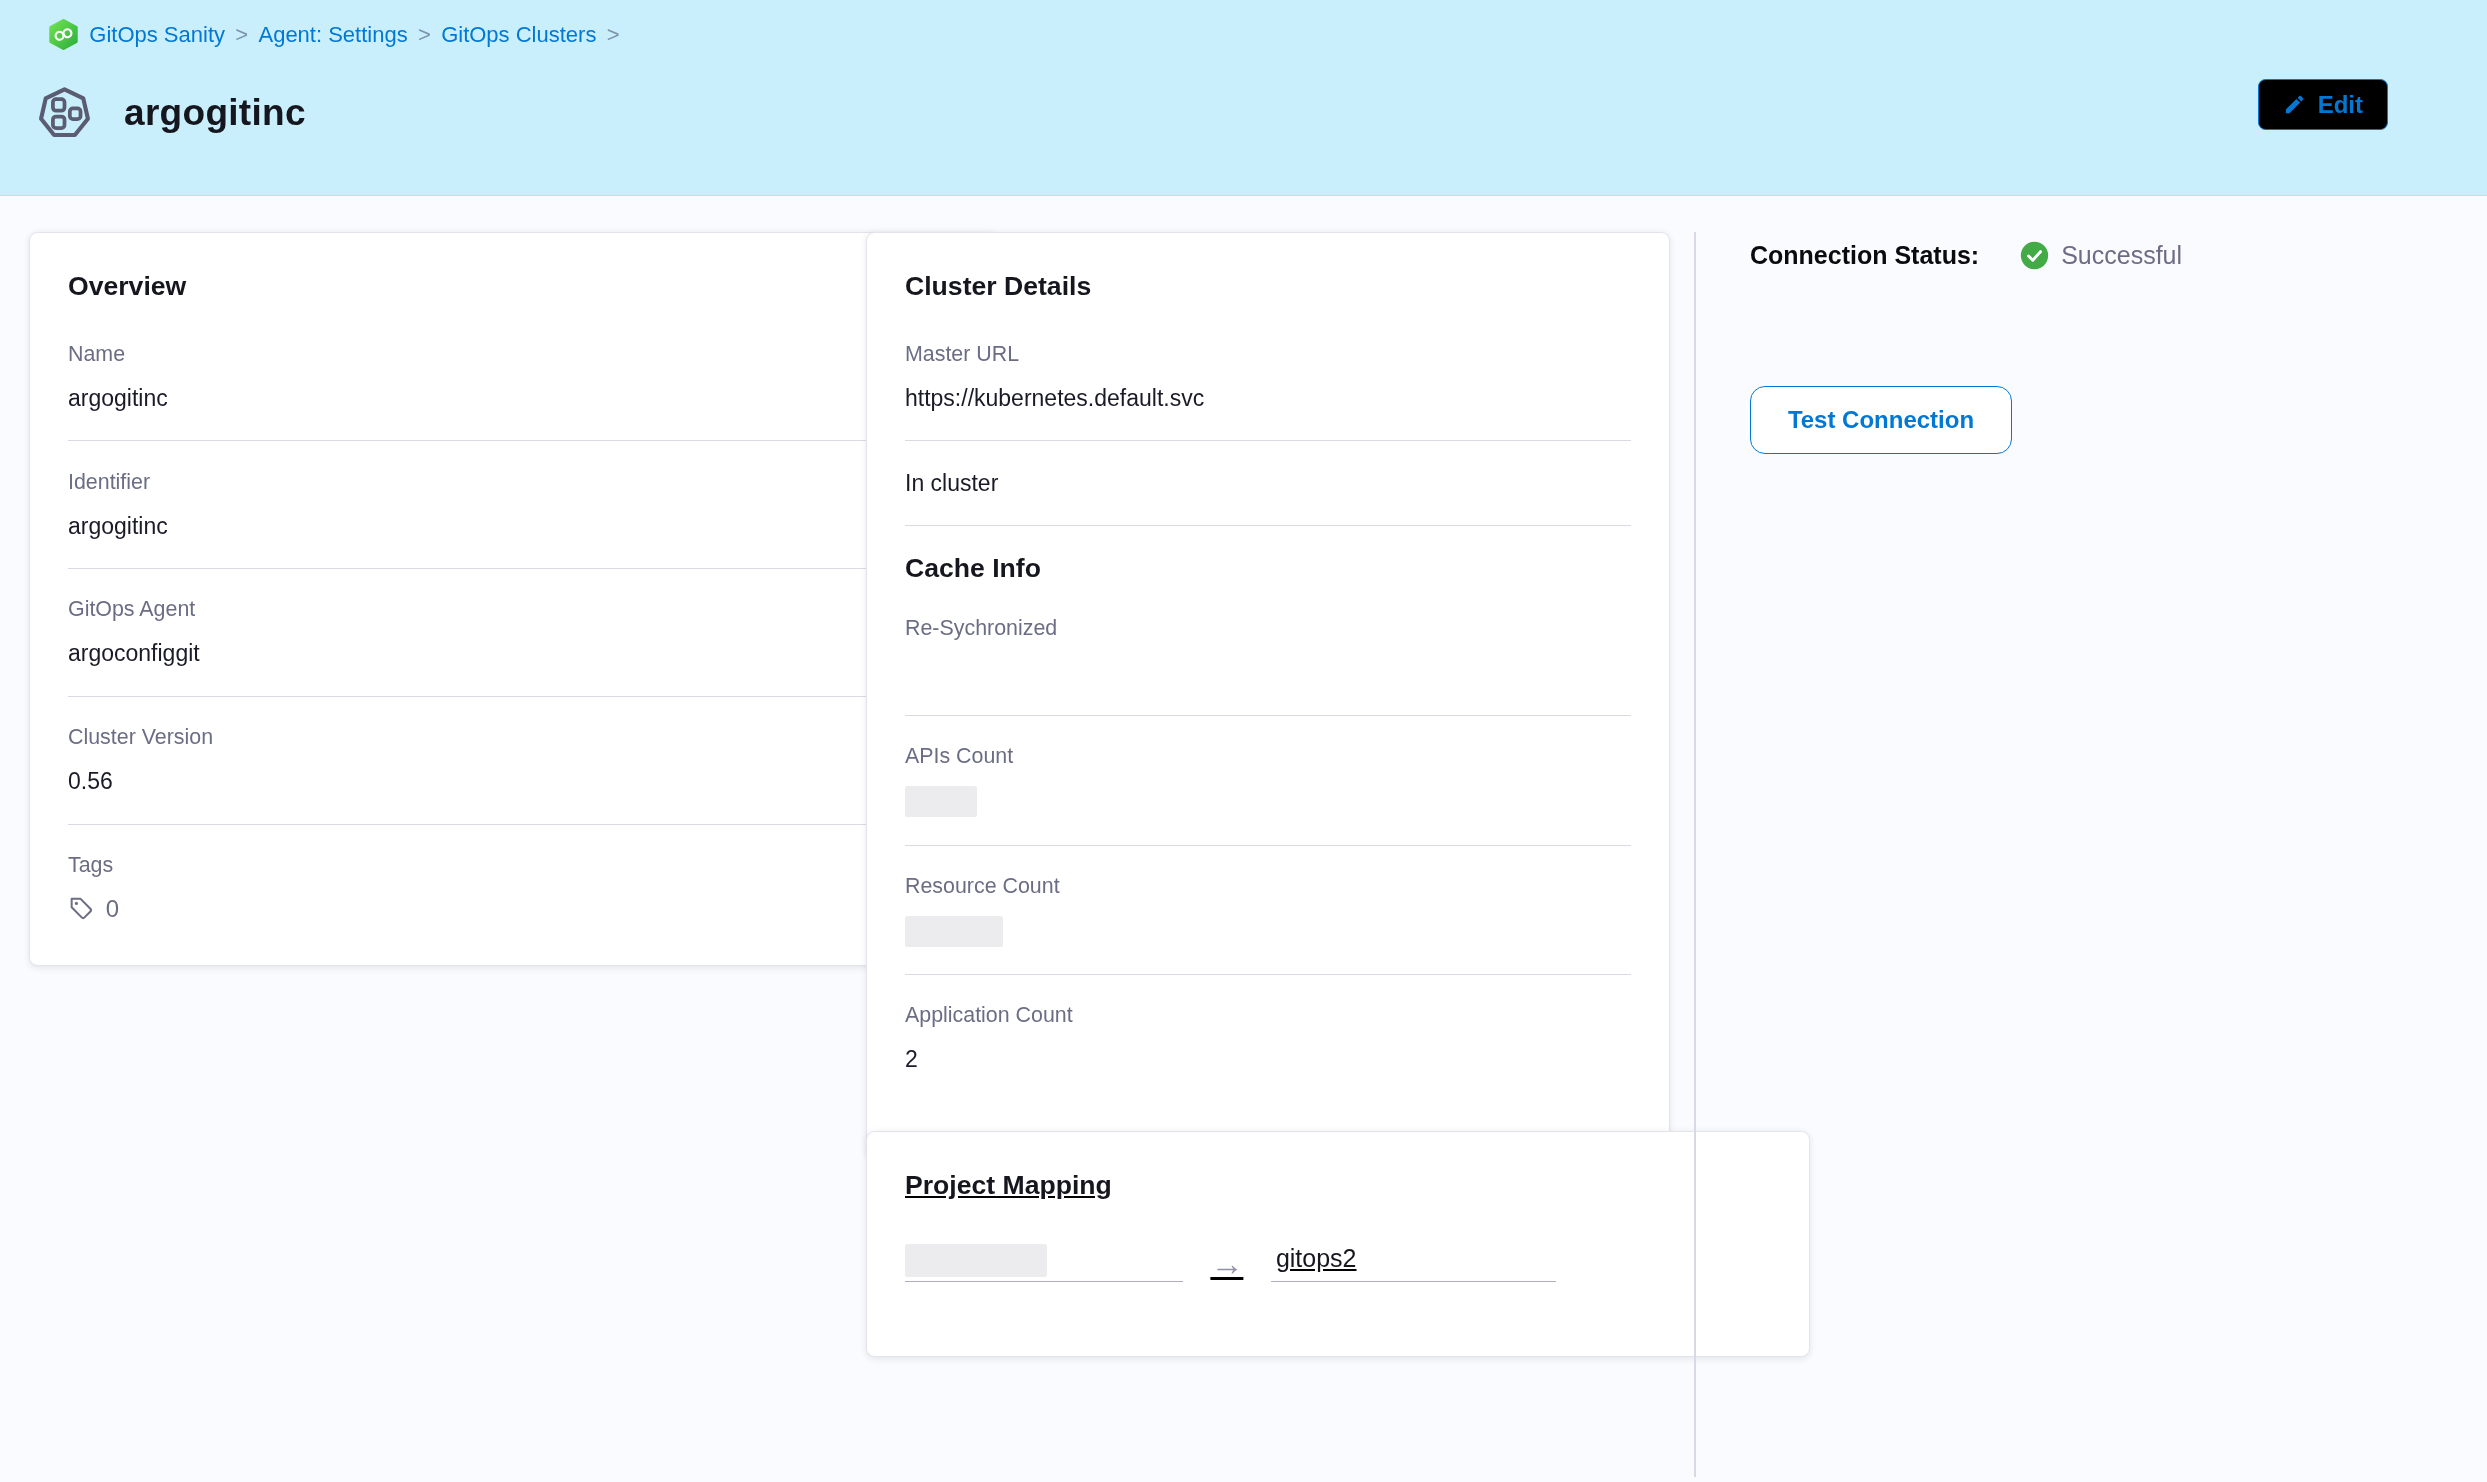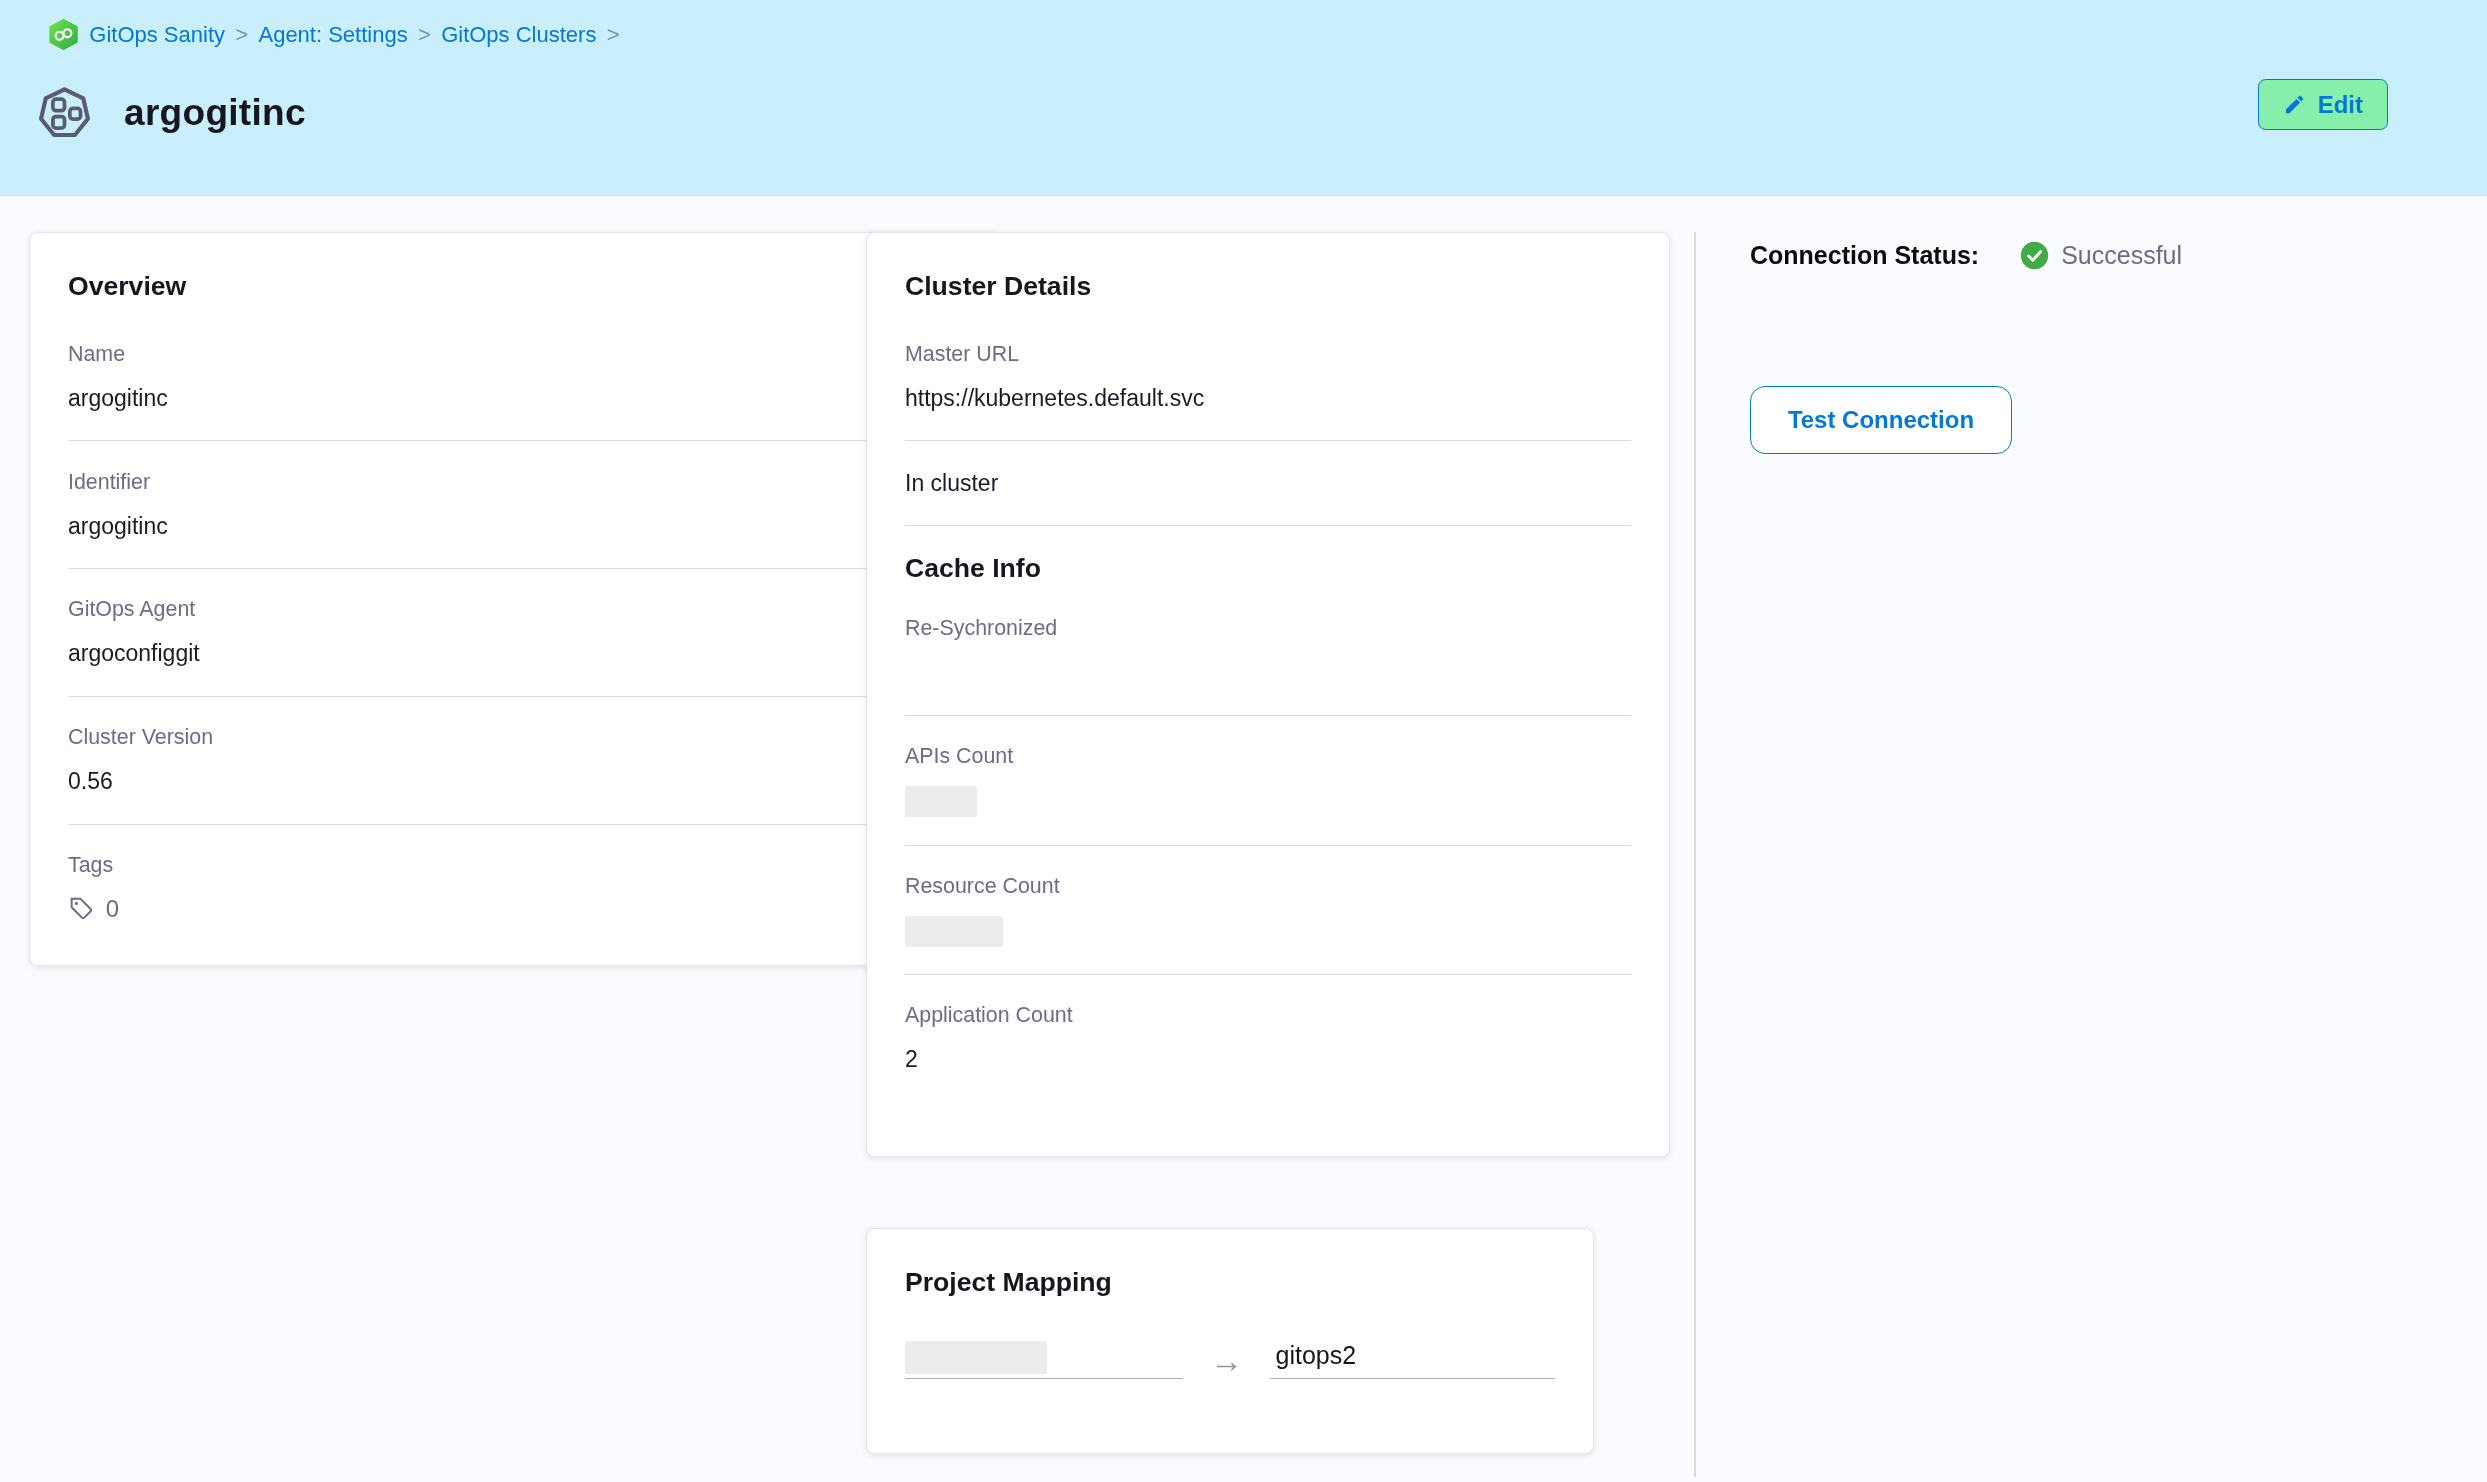--- a/index.html
+++ b/index.html
@@ -11,30 +11,30 @@
     border-bottom:1.7px solid #d7d7e3;box-sizing:border-box;}
   .breadcrumb{position:absolute;top:19px;left:48px;display:flex;align-items:center;
     gap:10.3px;font-size:22px;font-weight:500;}
   .crumb{color:#0278d5;cursor:pointer;text-decoration:none;}
   .crumb-sep{color:#7d92ad;font-weight:400;}
   .logo{width:31px;height:31px;display:block;}
   .title-row{position:absolute;top:84px;left:36px;display:flex;align-items:center;}
   .cluster-ic{width:57px;height:57px;display:block;}
   .page-title{font-size:37px;font-weight:700;color:#16161f;margin-left:31px;letter-spacing:0.3px;}
   .edit-btn{position:absolute;top:79px;right:99px;height:51px;padding:0 24px;
-    display:flex;align-items:center;gap:12px;background:#86efac;border:1.7px solid #0278d5;
+    display:flex;align-items:center;gap:12px;background:#000000;border:1.7px solid #0278d5;
     border-radius:7.7px;color:#0278d5;font-size:24px;font-weight:700;cursor:pointer;box-sizing:border-box;}
 
   
   .body{position:absolute;top:196px;left:0;right:0;bottom:0;}
   .card{position:absolute;background:#fff;border:0.9px solid #e3e3ec;border-radius:8.6px;
     box-shadow:0 1.7px 6.9px rgba(40,41,61,.10);box-sizing:border-box;padding:33px 38px;overflow:hidden;}
   #card-overview{left:29px;top:36px;width:969px;height:734px;}
   #card-details{left:866px;top:36px;width:804px;height:925px;}
-  #card-mapping{left:866px;top:1032px;width:728px;height:226px;}
+  #card-mapping{left:866px;top:935px;width:944px;height:226px;text-decoration:underline;}
   .card-title{font-size:26.6px;font-weight:700;color:#16161f;margin:5.1px 0 39px;}
   .section-title{font-size:26.6px;font-weight:700;color:#16161f;margin:6.9px 0 31px;}
   .fld-label{font-size:21.4px;color:#6b6d85;font-weight:500;line-height:26px;margin:0 0 17px;}
   .fld-value{font-size:23px;color:#1b1b28;line-height:29px;margin:0 0 27.4px;min-height:29px;}
   .fld-div{height:0.9px;background:#d9dae6;margin:0 0 27.4px;}
   .skel{background:#ececee;border-radius:2.6px;}
   .skel-apis{width:72px;height:31px;margin:0 0 27.4px;}
   .skel-resource{width:98px;height:31px;margin:0 0 27.4px;}
   .tags-row{display:flex;align-items:center;gap:10.3px;}
   .tag-ic{width:27.4px;height:27.4px;}

